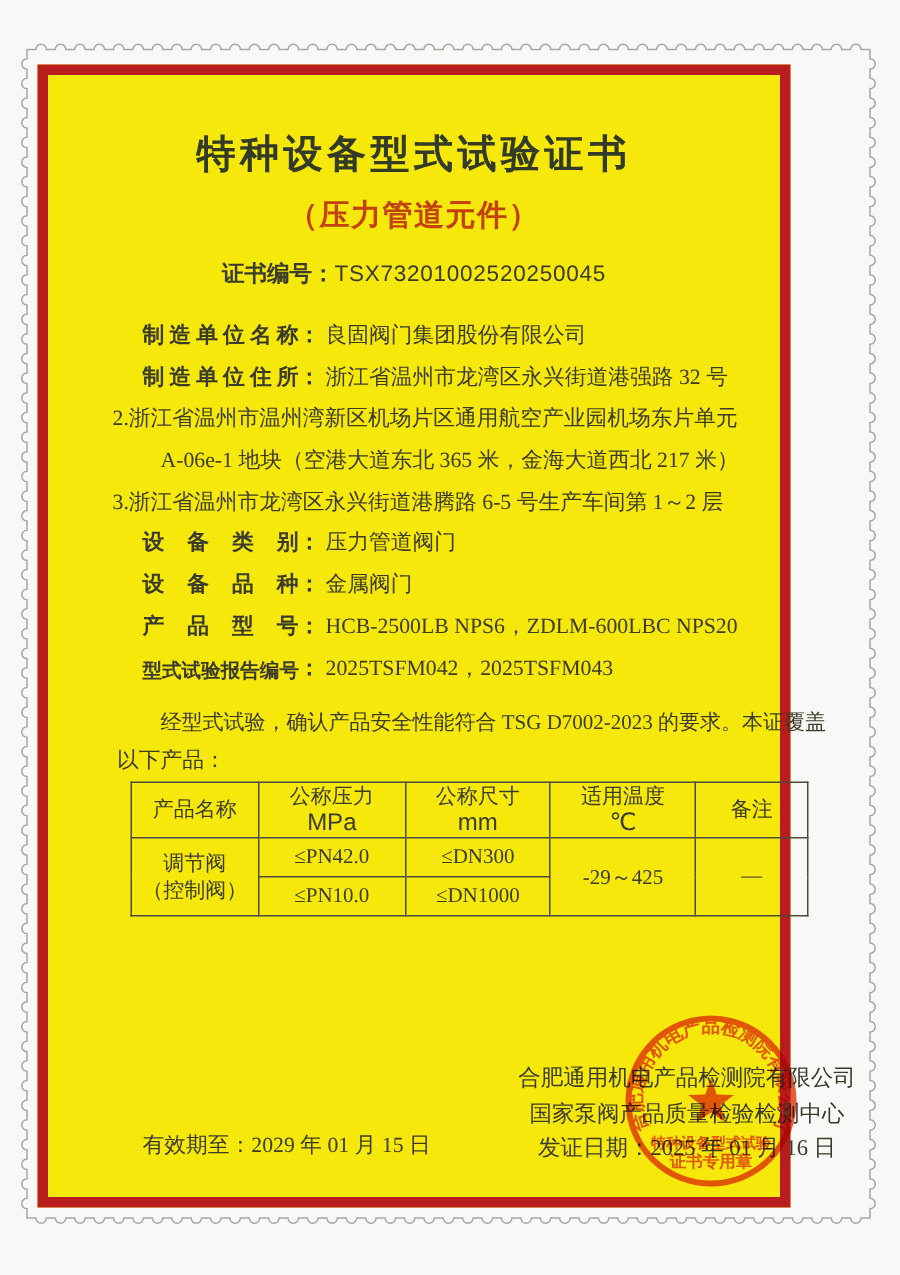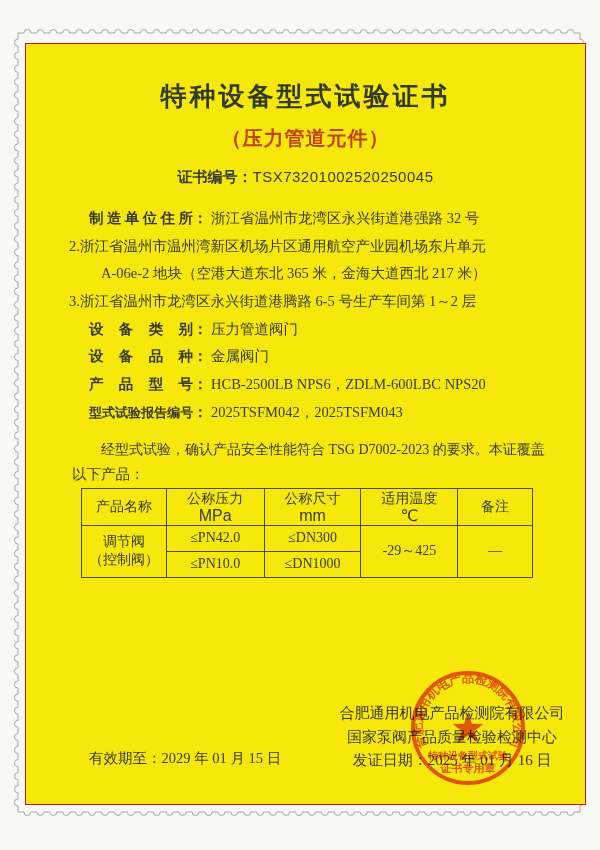--- a/index.html
+++ b/index.html
@@ -5,22 +5,22 @@
   * { margin:0; padding:0; box-sizing:border-box; }
   html,body { background:#f6f6f4; }
   body { width:600px; height:850px; position:relative; overflow:hidden;
          font-family:"Liberation Serif","DejaVu Serif",serif; }
   .page { position:absolute; left:0; top:0; width:600px; height:850px; background:#f8f8f6; }
 
   
   .perf { position:absolute; left:0; top:0; width:600px; height:850px; }
 
   
-  .sheet { position:absolute; left:25px; top:43px; width:561px; height:762px;
-           background:#f6e80a; border:1px solid #b91c1c;
+  .sheet { position:absolute; left:25px; top:43px; width:502px; height:762px;
+           background:#f6e80a; border:7px solid #b91c1c;
            color:#3b3b2a; }
 
   .title { margin-top:38px; text-align:center; font-size:26px; line-height:30px;
            font-weight:bold; letter-spacing:3px; color:#333a26; }
   .subtitle { margin-top:14px; text-align:center; font-size:20px; line-height:24px;
               font-weight:bold; letter-spacing:1px; color:#c2410c; }
   .certno { margin-top:16px; text-align:center; font-size:15px; line-height:22px; }
   .certno .lab { font-weight:bold; }
   .certno .val { font-family:"Liberation Sans","DejaVu Sans",sans-serif; letter-spacing:.5px; }
 
@@ -66,26 +66,27 @@
 
   <div class="sheet">
 
     <div class="title">特种设备型式试验证书</div>
     <div class="subtitle">（压力管道元件）</div>
 
     <div class="certno"><span class="lab">证书编号</span><span class="lab">：</span><span class="val">TSX73201002520250045</span></div>
 
     <div class="fields">
 
+      <div class="fline"><span class="flabel">制造单位名称</span><span class="fcolon">：</span><span class="fval">良固阀门集团股份有限公司</span></div>
 
       <div class="fline"><span class="flabel">制造单位住所</span><span class="fcolon">：</span><span class="fval">浙江省温州市龙湾区永兴街道港强路 32 号</span></div>
 
 
       <div class="fline hang2">2.浙江省温州市温州湾新区机场片区通用航空产业园机场东片单元</div>
-      <div class="fline hangA">A-06e-2 地块（空港大道东北 365 米，金海大道西北 217 米）</div>
+      <div class="fline hangA">A-06e-1 地块（空港大道东北 365 米，金海大道西北 217 米）</div>
       <div class="fline hang2">3.浙江省温州市龙湾区永兴街道港腾路 6-5 号生产车间第 1～2 层</div>
 
       <div class="fline"><span class="flabel">设备类别</span><span class="fcolon">：</span><span class="fval">压力管道阀门</span></div>
 
       <div class="fline"><span class="flabel">设备品种</span><span class="fcolon">：</span><span class="fval">金属阀门</span></div>
 
 
       <div class="fline"><span class="flabel">产品型号</span><span class="fcolon">：</span><span class="fval">HCB-2500LB NPS6，ZDLM-600LBC NPS20</span></div>
 
       <div class="fline"><span class="flabel wide8">型式试验报告编号</span><span class="fcolon">：</span><span class="fval">2025TSFM042，2025TSFM043</span></div>

